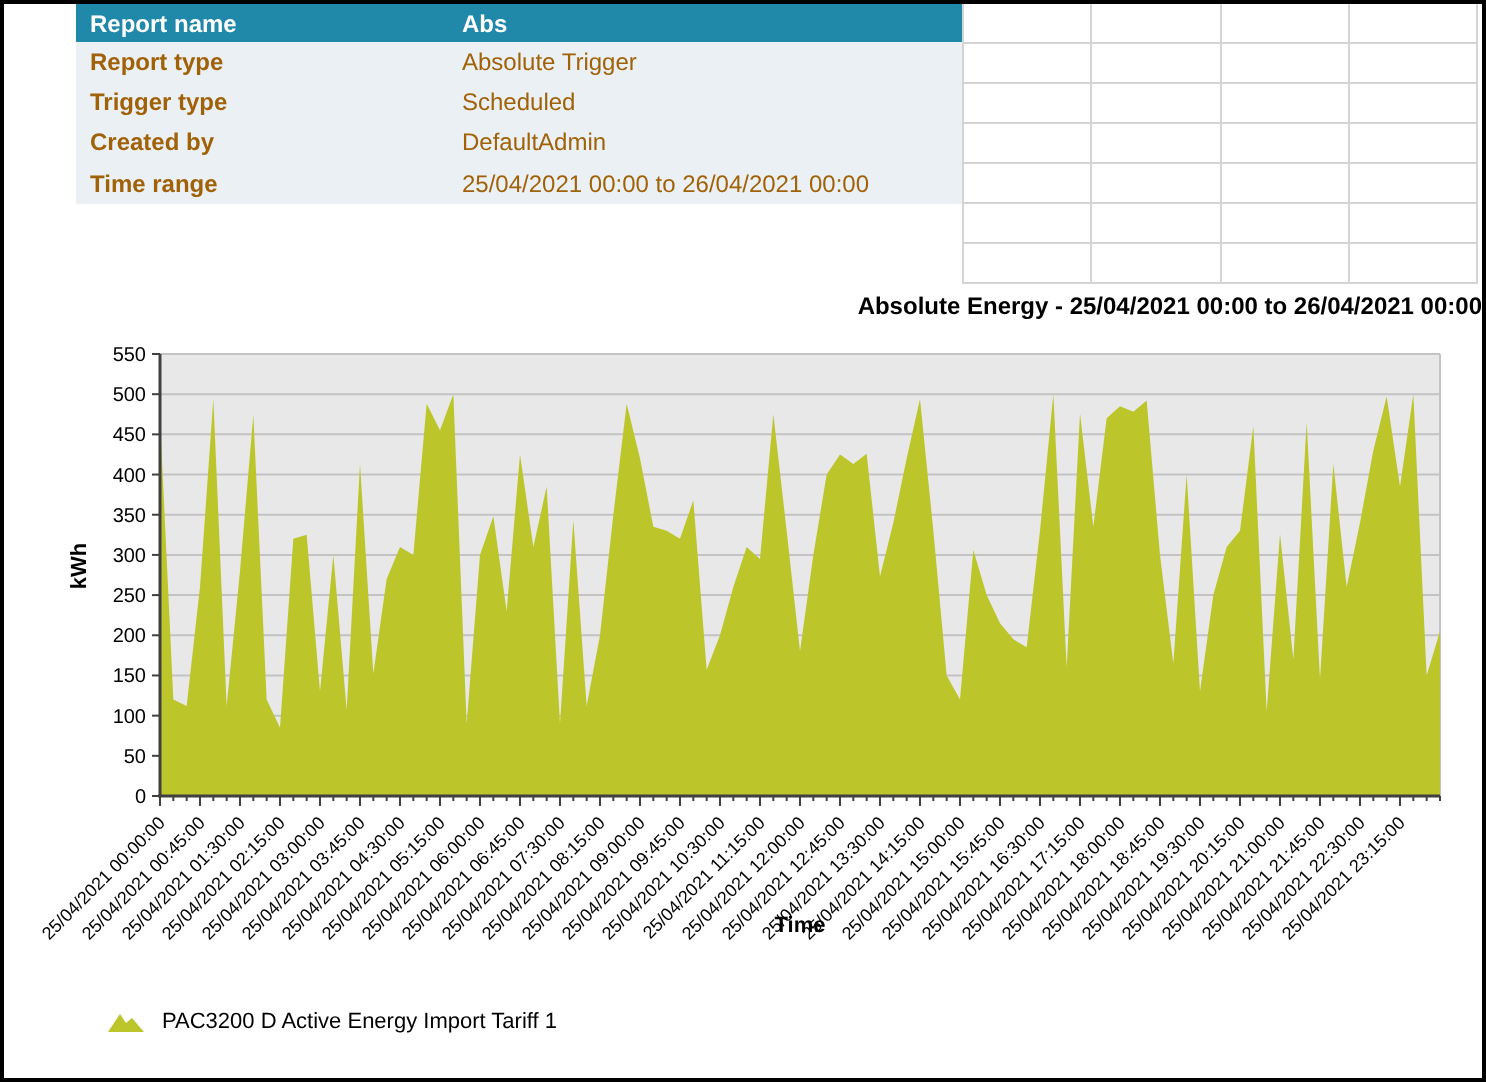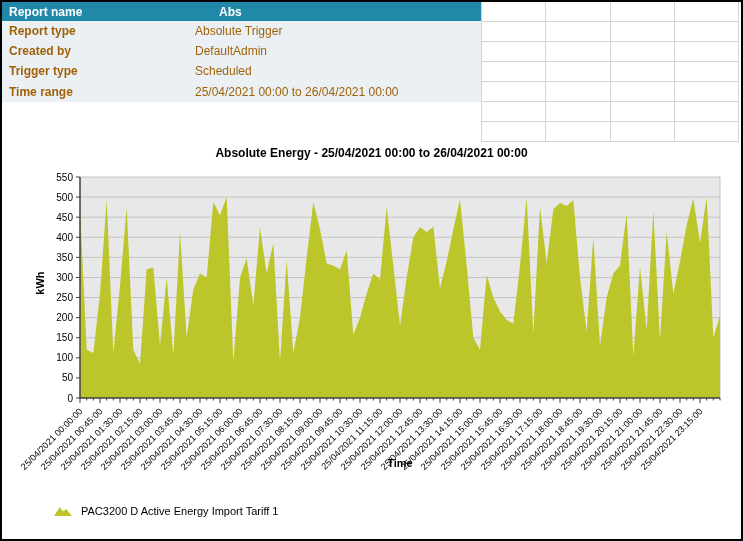--- a/index.html
+++ b/index.html
@@ -6,39 +6,39 @@
   body{
     width:743px;height:541px;
     box-sizing:border-box;
     border:2px solid #000;
     position:relative;
     background:#fff;
     overflow:hidden;
     font-family:"Liberation Sans", sans-serif;
   }
   
-  .report-table{position:absolute;left:0;top:0;width:479px;font-size:12px;}
+  .report-table{position:absolute;left:0;top:0;width:479px;font-size:12px;padding-left:36px;}
   .rrow{display:flex;align-items:center;height:20.2px;background:#ebf0f5;color:#a16207;}
   .rrow.header{height:19px;background:#2088a8;color:#fff;}
   .rlabel{width:186px;padding-left:7px;font-weight:bold;white-space:nowrap;}
   .rvalue{flex:1;white-space:nowrap;}
-  .rrow.header .rvalue{font-weight:bold;margin-left:24px;}
+  .rrow.header .rvalue{font-weight:bold;}
   
   .sheet-grid{
     position:absolute;left:479px;top:0;width:257px;height:140px;
     display:grid;
     grid-template-columns:repeat(4,64.25px);
     grid-auto-rows:20px;
     border-left:1px solid #d4d4d4;
   }
   .sheet-grid .cell{border-right:1px solid #d4d4d4;border-bottom:1px solid #d4d4d4;background:#fff;}
   
   .chart-title{
     position:absolute;left:0;top:144px;width:739px;
-    text-align:center;font-size:12px;font-weight:bold;color:#000;
+    text-align:right;font-size:12px;font-weight:bold;color:#000;
   }
   #chart-svg{position:absolute;left:0;top:158px;}
   .y-axis-title{
     position:absolute;left:8px;top:275px;width:60px;text-align:center;
     font-size:11px;font-weight:bold;transform:rotate(-90deg);color:#000;
   }
   .x-axis-title{
     position:absolute;left:78px;top:455px;width:640px;text-align:center;
     font-size:11px;font-weight:bold;color:#000;
   }
@@ -51,26 +51,26 @@
 <div class="report-table">
   <div class="rrow header">
     <div class="rlabel">Report name</div>
     <div class="rvalue">Abs</div>
   </div>
   <div class="rrow">
     <div class="rlabel">Report type</div>
     <div class="rvalue">Absolute Trigger</div>
   </div>
   <div class="rrow">
+    <div class="rlabel">Trigger type</div>
+    <div class="rvalue">Scheduled</div>
+  </div>
+  <div class="rrow">
     <div class="rlabel">Created by</div>
     <div class="rvalue">DefaultAdmin</div>
-  </div>
-  <div class="rrow">
-    <div class="rlabel">Trigger type</div>
-    <div class="rvalue">Scheduled</div>
   </div>
   <div class="rrow">
     <div class="rlabel">Time range</div>
     <div class="rvalue">25/04/2021 00:00 to 26/04/2021 00:00</div>
   </div>
 </div>
 
 <div class="sheet-grid" id="sheet-grid">
     <div class="cell"></div>
     <div class="cell"></div>

